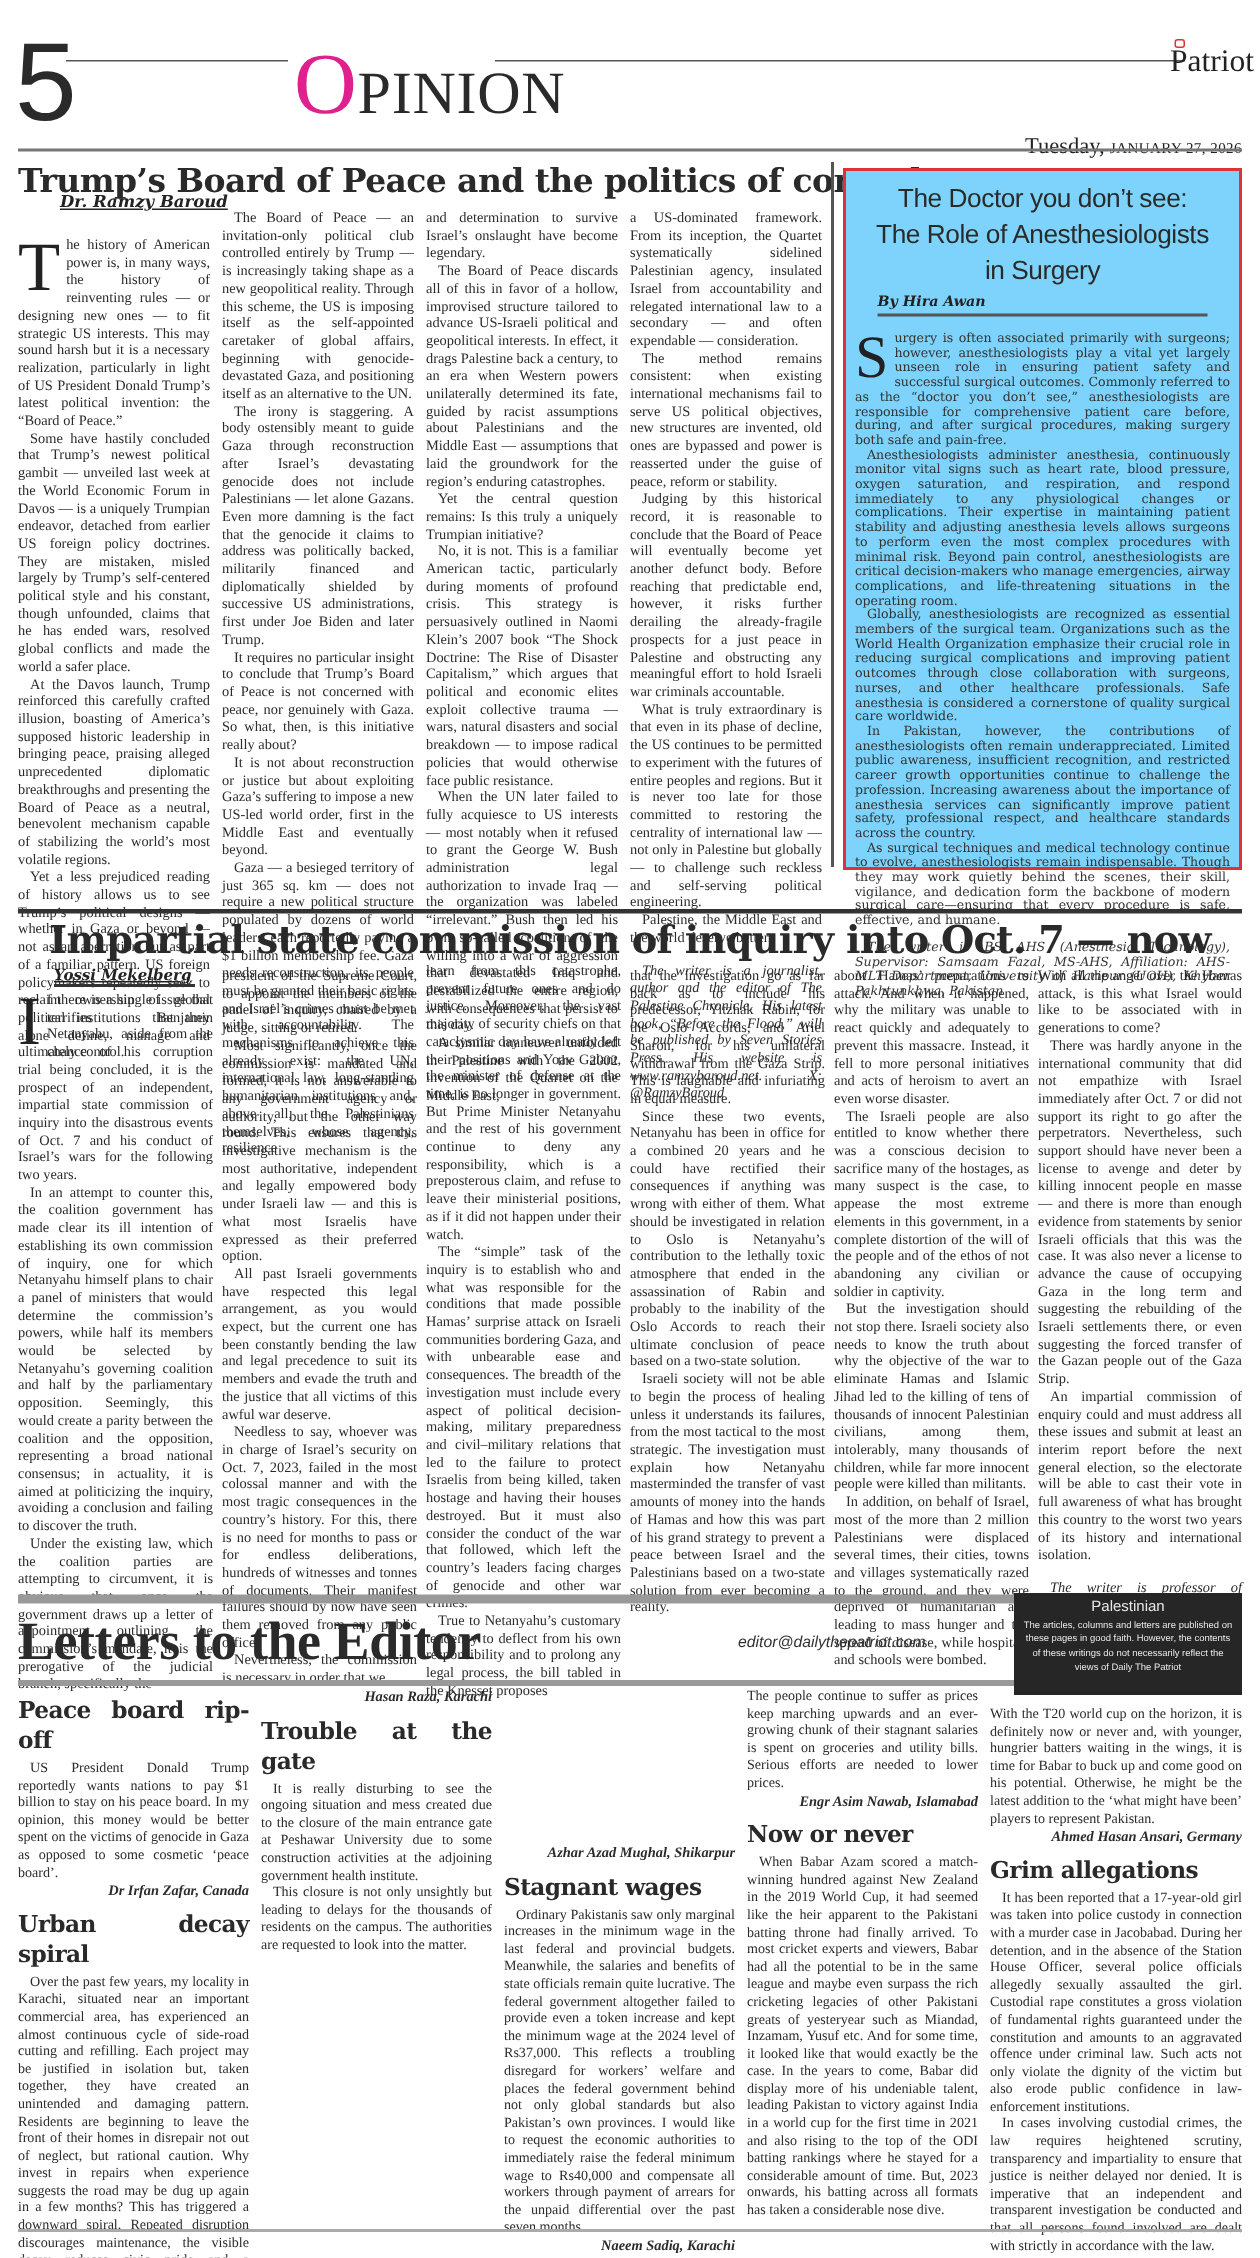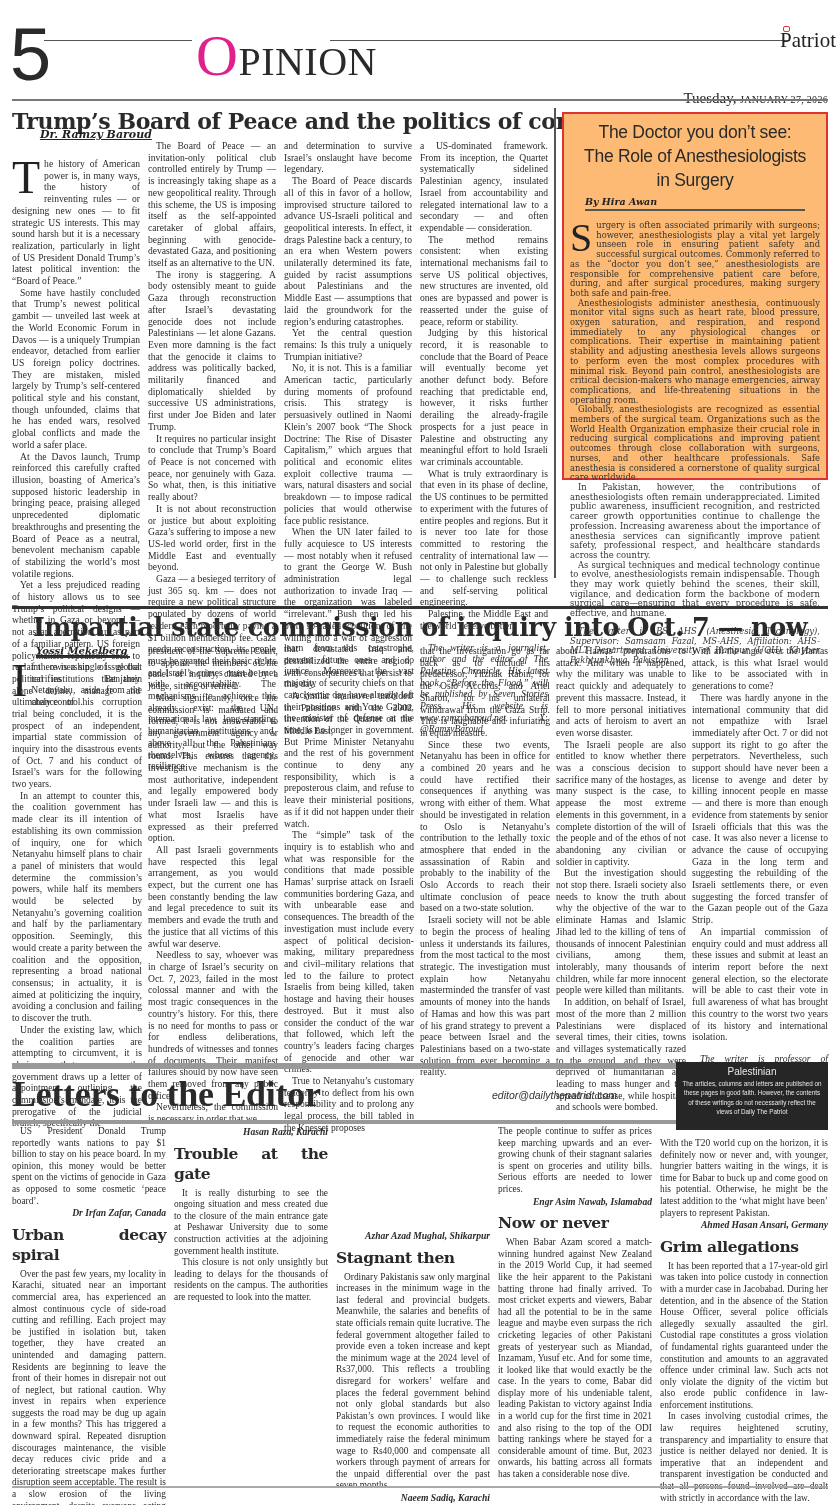--- a/index.html
+++ b/index.html
@@ -26,21 +26,21 @@
   .col p.noindent { text-indent: 0; }
   .italic-note { font-style: italic; }
   .dropcap { float: left; font-family: "Liberation Serif", serif; font-size: 46px; line-height: 36px; margin: 2px 4px 0 0; color: #222; }
 
   
   .headline-1 { position: absolute; left: 12px; top: 108px; font-family: "DejaVu Serif", serif; font-weight: bold; font-size: 22px; letter-spacing: -0.4px; color: #2a2a2a; white-space: nowrap; }
   .byline-1 { position: absolute; left: 40px; top: 128px; font-family: "DejaVu Serif", serif; font-style: italic; font-weight: bold; font-size: 11px; text-decoration: underline; color: #222; }
   .vrule-1 { position: absolute; left: 554px; top: 108px; width: 2px; height: 470px; background: #555; }
 
   
-  .doc-box { position: absolute; left: 562px; top: 112px; width: 266px; height: 368px; border: 2px solid #d33; background: #fdba74; padding: 6px 6px; }
+  .doc-box { position: absolute; left: 562px; top: 112px; width: 266px; height: 468px; border: 2px solid #d33; background: #7dd3fc; padding: 6px 6px; }
   .doc-title { font-family: "Liberation Sans", sans-serif; font-size: 17.5px; line-height: 24px; text-align: center; color: #2a2a2a; letter-spacing: -0.3px; }
   .doc-byline { margin: 4px auto 0; width: 220px; text-align: left; font-family: "DejaVu Serif", serif; font-style: italic; font-weight: bold; font-size: 9.5px; color: #222; border-bottom: 2px solid #555; padding-bottom: 2px; }
   .doc-body { margin-top: 10px; font-family: "DejaVu Serif", serif; font-size: 8.4px; line-height: 9.7px; text-align: justify; color: #333; }
   .doc-body p { text-indent: 8px; }
   .doc-body p.noindent { text-indent: 0; }
   .doc-body .dropcap { font-size: 40px; line-height: 30px; }
   .doc-note { margin-top: 8px; font-style: italic; text-indent: 8px; }
 
   
   .hrule-2 { position: absolute; left: 12px; top: 606px; width: 816px; height: 3px; background: #333; }
@@ -174,20 +174,21 @@
   <h2 class="letters-title">Letters to the Editor</h2>
   <a class="letters-email">editor@dailythepatriot.com</a>
   <div class="letters-bottom-bar"></div>
   <div class="disclaimer">
     <div class="disclaimer-title">Palestinian</div>
     <div class="disclaimer-text">The articles, columns and letters are published on these pages in good faith. However, the contents of these writings do not necessarily reflect the views of Daily The Patriot</div>
   </div>
 
   <div class="lcol" style="left:12px; top:1126px; width:154px;">
     <div>
+      <h3 class="letter-head">Peace board rip-off</h3>
       <p>US President Donald Trump reportedly wants nations to pay $1 billion to stay on his peace board. In my opinion, this money would be better spent on the victims of genocide in Gaza as opposed to some cosmetic ‘peace board’.</p>
       <div class="letter-sign">Dr Irfan Zafar, Canada</div>
     </div>
     <div>
       <h3 class="letter-head">Urban decay spiral</h3>
       <p>Over the past few years, my locality in Karachi, situated near an important commercial area, has experienced an almost continuous cycle of side-road cutting and refilling. Each project may be justified in isolation but, taken together, they have created an unintended and damaging pattern. Residents are beginning to leave the front of their homes in disrepair not out of neglect, but rational caution. Why invest in repairs when experience suggests the road may be dug up again in a few months? This has triggered a downward spiral. Repeated disruption discourages maintenance, the visible decay reduces civic pride and a deteriorating streetscape makes further disruption seem acceptable. The result is a slow erosion of the living environment, despite everyone acting reasonably within the system.</p>
 
     </div>
   </div>
 
@@ -198,21 +199,21 @@
       <p>It is really disturbing to see the ongoing situation and mess created due to the closure of the main entrance gate at Peshawar University due to some construction activities at the adjoining government health institute.</p>
       <p>This closure is not only unsightly but leading to delays for the thousands of residents on the campus. The authorities are requested to look into the matter.</p>
 
     </div>
 
   </div>
 
   <div class="lcol" style="left:336px; top:1126px; width:154px;">
     <div class="letter-sign" style="margin-top:104px;">Azhar Azad Mughal, Shikarpur</div>
     <div>
-      <h3 class="letter-head">Stagnant then</h3>
+      <h3 class="letter-head">Stagnant wages</h3>
       <p>Ordinary Pakistanis saw only marginal increases in the minimum wage in the last federal and provincial budgets. Meanwhile, the salaries and benefits of state officials remain quite lucrative. The federal government altogether failed to provide even a token increase and kept the minimum wage at the 2024 level of Rs37,000. This reflects a troubling disregard for workers’ welfare and places the federal government behind not only global standards but also Pakistan’s own provinces. I would like to request the economic authorities to immediately raise the federal minimum wage to Rs40,000 and compensate all workers through payment of arrears for the unpaid differential over the past seven months.</p>
       <div class="letter-sign">Naeem Sadiq, Karachi</div>
     </div>
 
   </div>
 
   <div class="lcol" style="left:498px; top:1126px; width:154px;">
     <p style="text-indent:0;">The people continue to suffer as prices keep marching upwards and an ever-growing chunk of their stagnant salaries is spent on groceries and utility bills. Serious efforts are needed to lower prices.</p>
     <div class="letter-sign">Engr Asim Nawab, Islamabad</div>
     <div>

